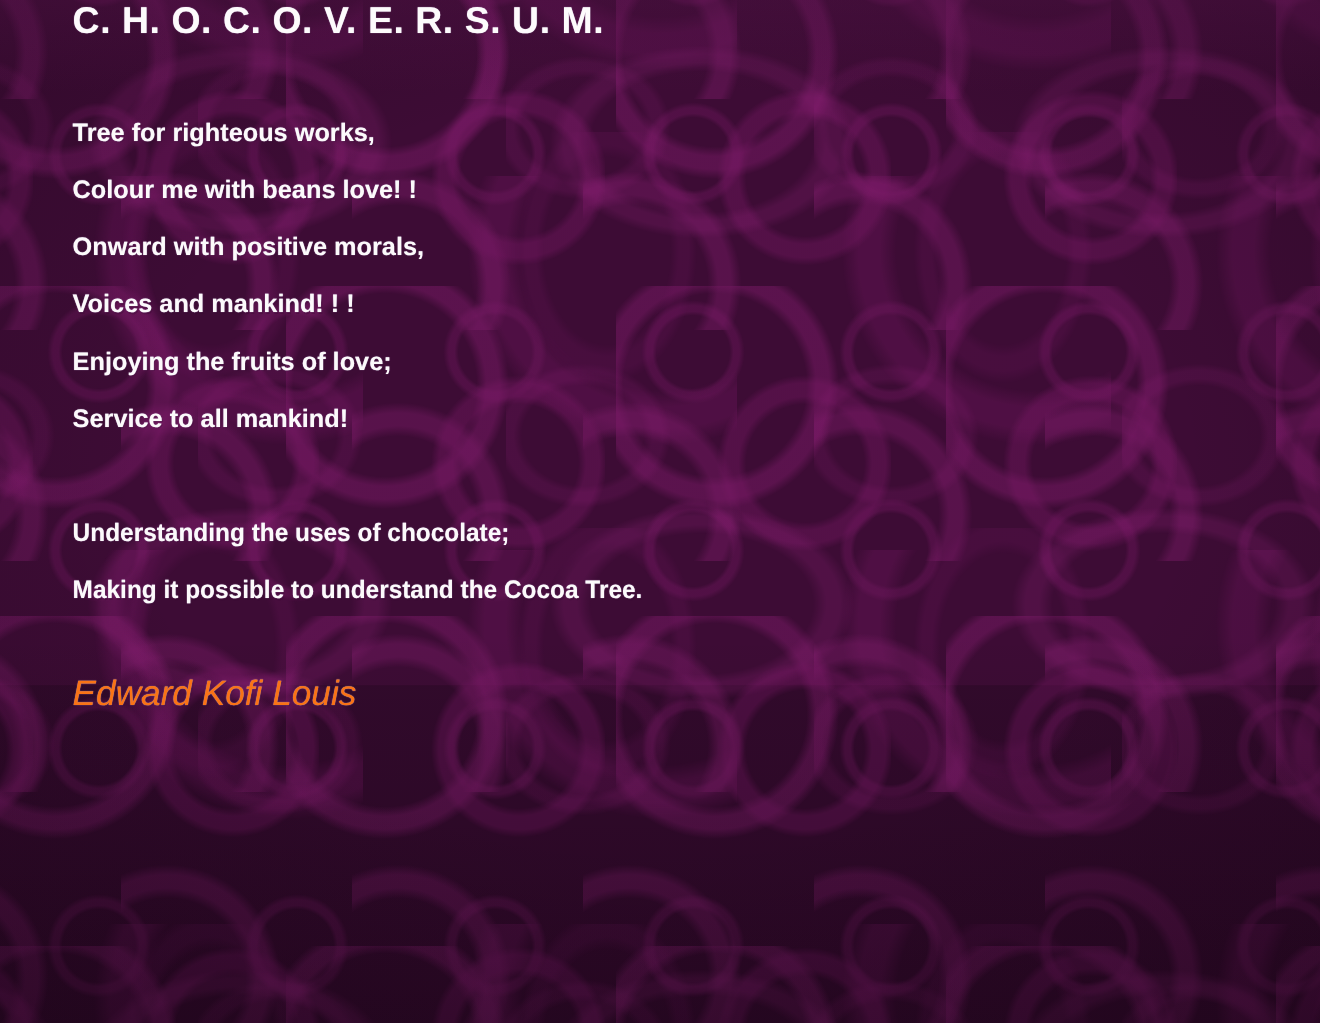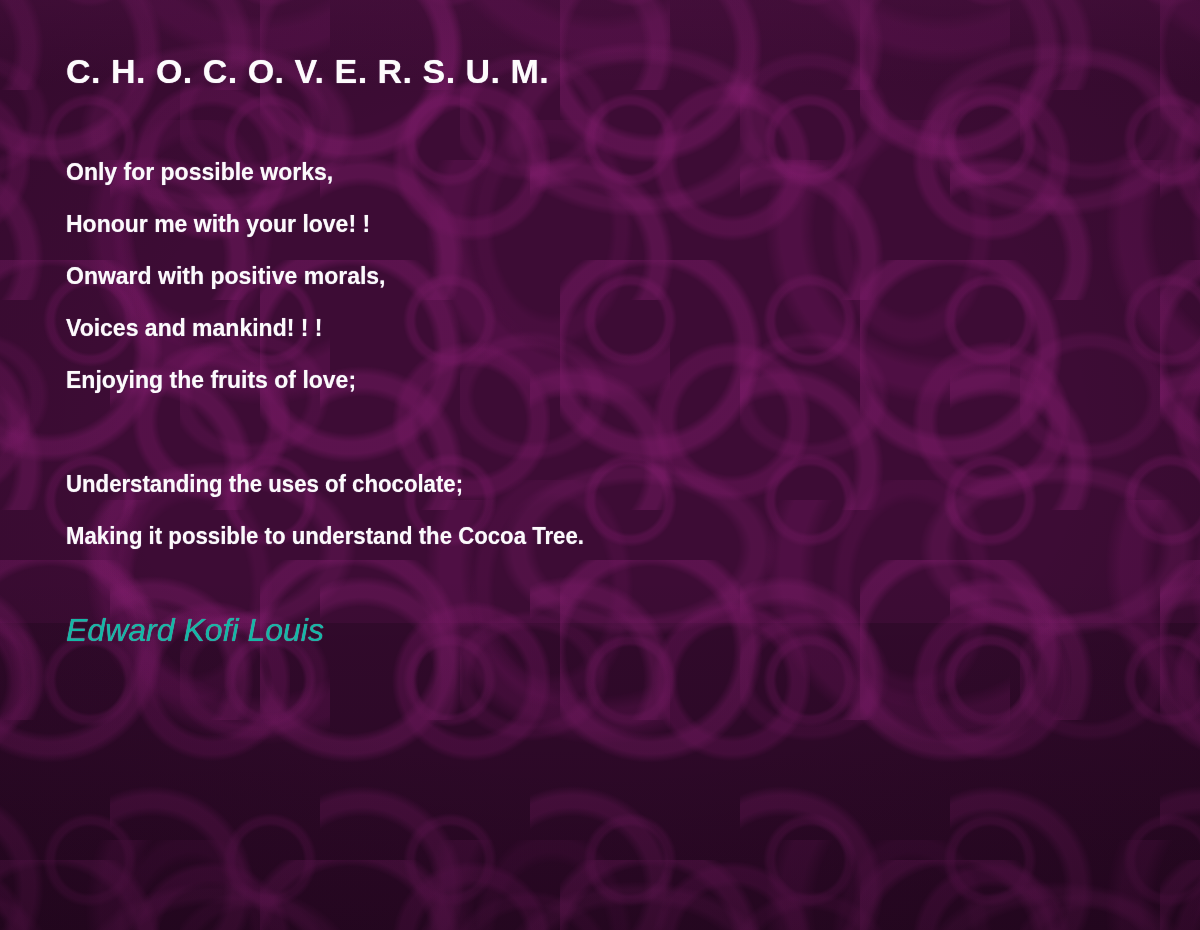--- a/index.html
+++ b/index.html
@@ -83,21 +83,20 @@
 
   
   .content {
     position: relative;
     z-index: 5;
     padding: 0 0 0 66px;
   }
 
   .poem-title {
     margin: 0;
-    padding-top: 52px;
     font-size: 34px;
     font-weight: bold;
     color: #fdfbfc;
     letter-spacing: .5px;
     text-shadow: 0 0 1px rgba(226,206,240,.85), 1px 1px 0 rgba(60,12,52,.35);
     white-space: pre;
   }
 
   .stanza {
     margin: 0;
@@ -124,21 +123,21 @@
     font-size: 23px;
     transform: scaleX(.965);
     transform-origin: left center;
   }
 
   .poem-author {
     margin-top: 50px;
     font-size: 32px;
     font-style: italic;
     font-weight: normal;
-    color: #14b8a6;
+    color: #f97316;
     white-space: pre;
     text-shadow: 0 0 1px rgba(216,196,235,.8), 1px 1px 0 rgba(55,10,48,.35);
   }
 </style>
 </head>
 <body>
 
 <div id="poem-page">
 
   <div class="bg-layer bg-base"></div>
@@ -146,25 +145,26 @@
   <div class="bg-band-bottom"></div>
   <div class="bg-swirls"></div>
   <div class="bg-swirls-2"></div>
   <div class="bg-vignette"></div>
 
   <div class="content">
 
     <h1 class="poem-title">C. H. O. C. O. V. E. R. S. U. M.</h1>
 
     <div class="stanza stanza-one">
-      <div class="poem-line">Only for possible works,</div>
-      <div class="poem-line">Honour me with your love! !</div>
+      <div class="poem-line">Tree for righteous works,</div>
+      <div class="poem-line">Colour me with beans love! !</div>
       <div class="poem-line">Onward with positive morals,</div>
       <div class="poem-line">Voices and mankind! ! !</div>
       <div class="poem-line">Enjoying the fruits of love;</div>
+      <div class="poem-line">Service to all mankind!</div>
     </div>
 
     <div class="stanza stanza-two">
       <div class="poem-line">Understanding the uses of chocolate;</div>
       <div class="poem-line">Making it possible to understand the Cocoa Tree.</div>
     </div>
 
     <div class="poem-author">Edward Kofi Louis</div>
 
   </div>

